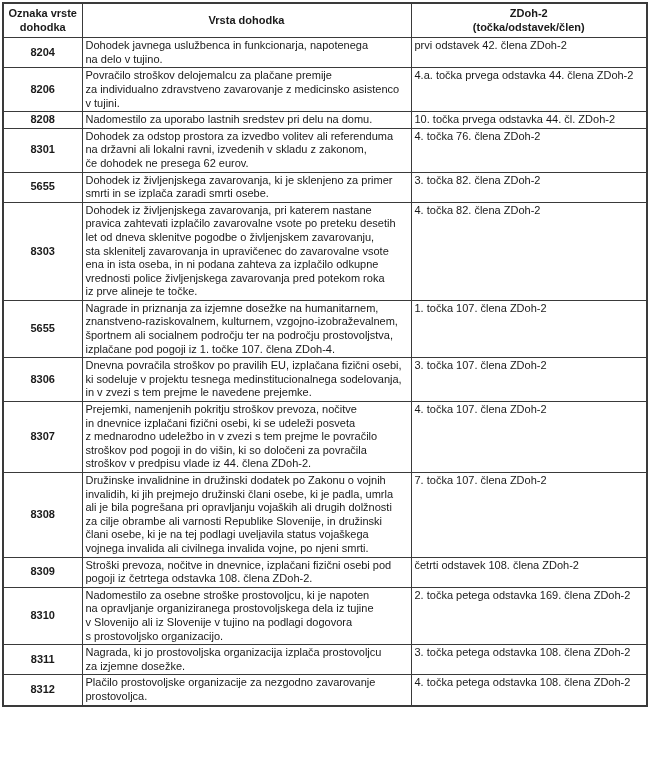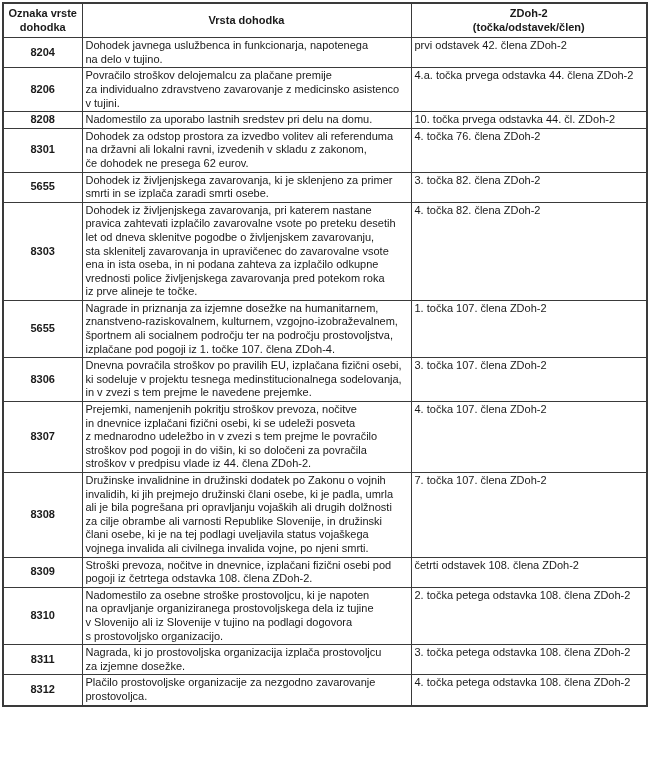--- a/index.html
+++ b/index.html
@@ -155,21 +155,21 @@
           <td class="cell-description">Stroški prevoza, nočitve in dnevnice, izplačani fizični osebi pod
 pogoji iz četrtega odstavka 108. člena ZDoh-2.</td>
           <td class="cell-reference">četrti odstavek 108. člena ZDoh-2</td>
         </tr>
         <tr>
           <td class="cell-code">8310</td>
           <td class="cell-description">Nadomestilo za osebne stroške prostovoljcu, ki je napoten
 na opravljanje organiziranega prostovoljskega dela iz tujine
 v Slovenijo ali iz Slovenije v tujino na podlagi dogovora
 s prostovoljsko organizacijo.</td>
-          <td class="cell-reference">2. točka petega odstavka 108. člena ZDoh-2</td>
+          <td class="cell-reference">2. točka petega odstavka 169. člena ZDoh-2</td>
         </tr>
         <tr>
           <td class="cell-code">8311</td>
           <td class="cell-description">Nagrada, ki jo prostovoljska organizacija izplača prostovoljcu
 za izjemne dosežke.</td>
           <td class="cell-reference">3. točka petega odstavka 108. člena ZDoh-2</td>
         </tr>
         <tr>
           <td class="cell-code">8312</td>
           <td class="cell-description">Plačilo prostovoljske organizacije za nezgodno zavarovanje

